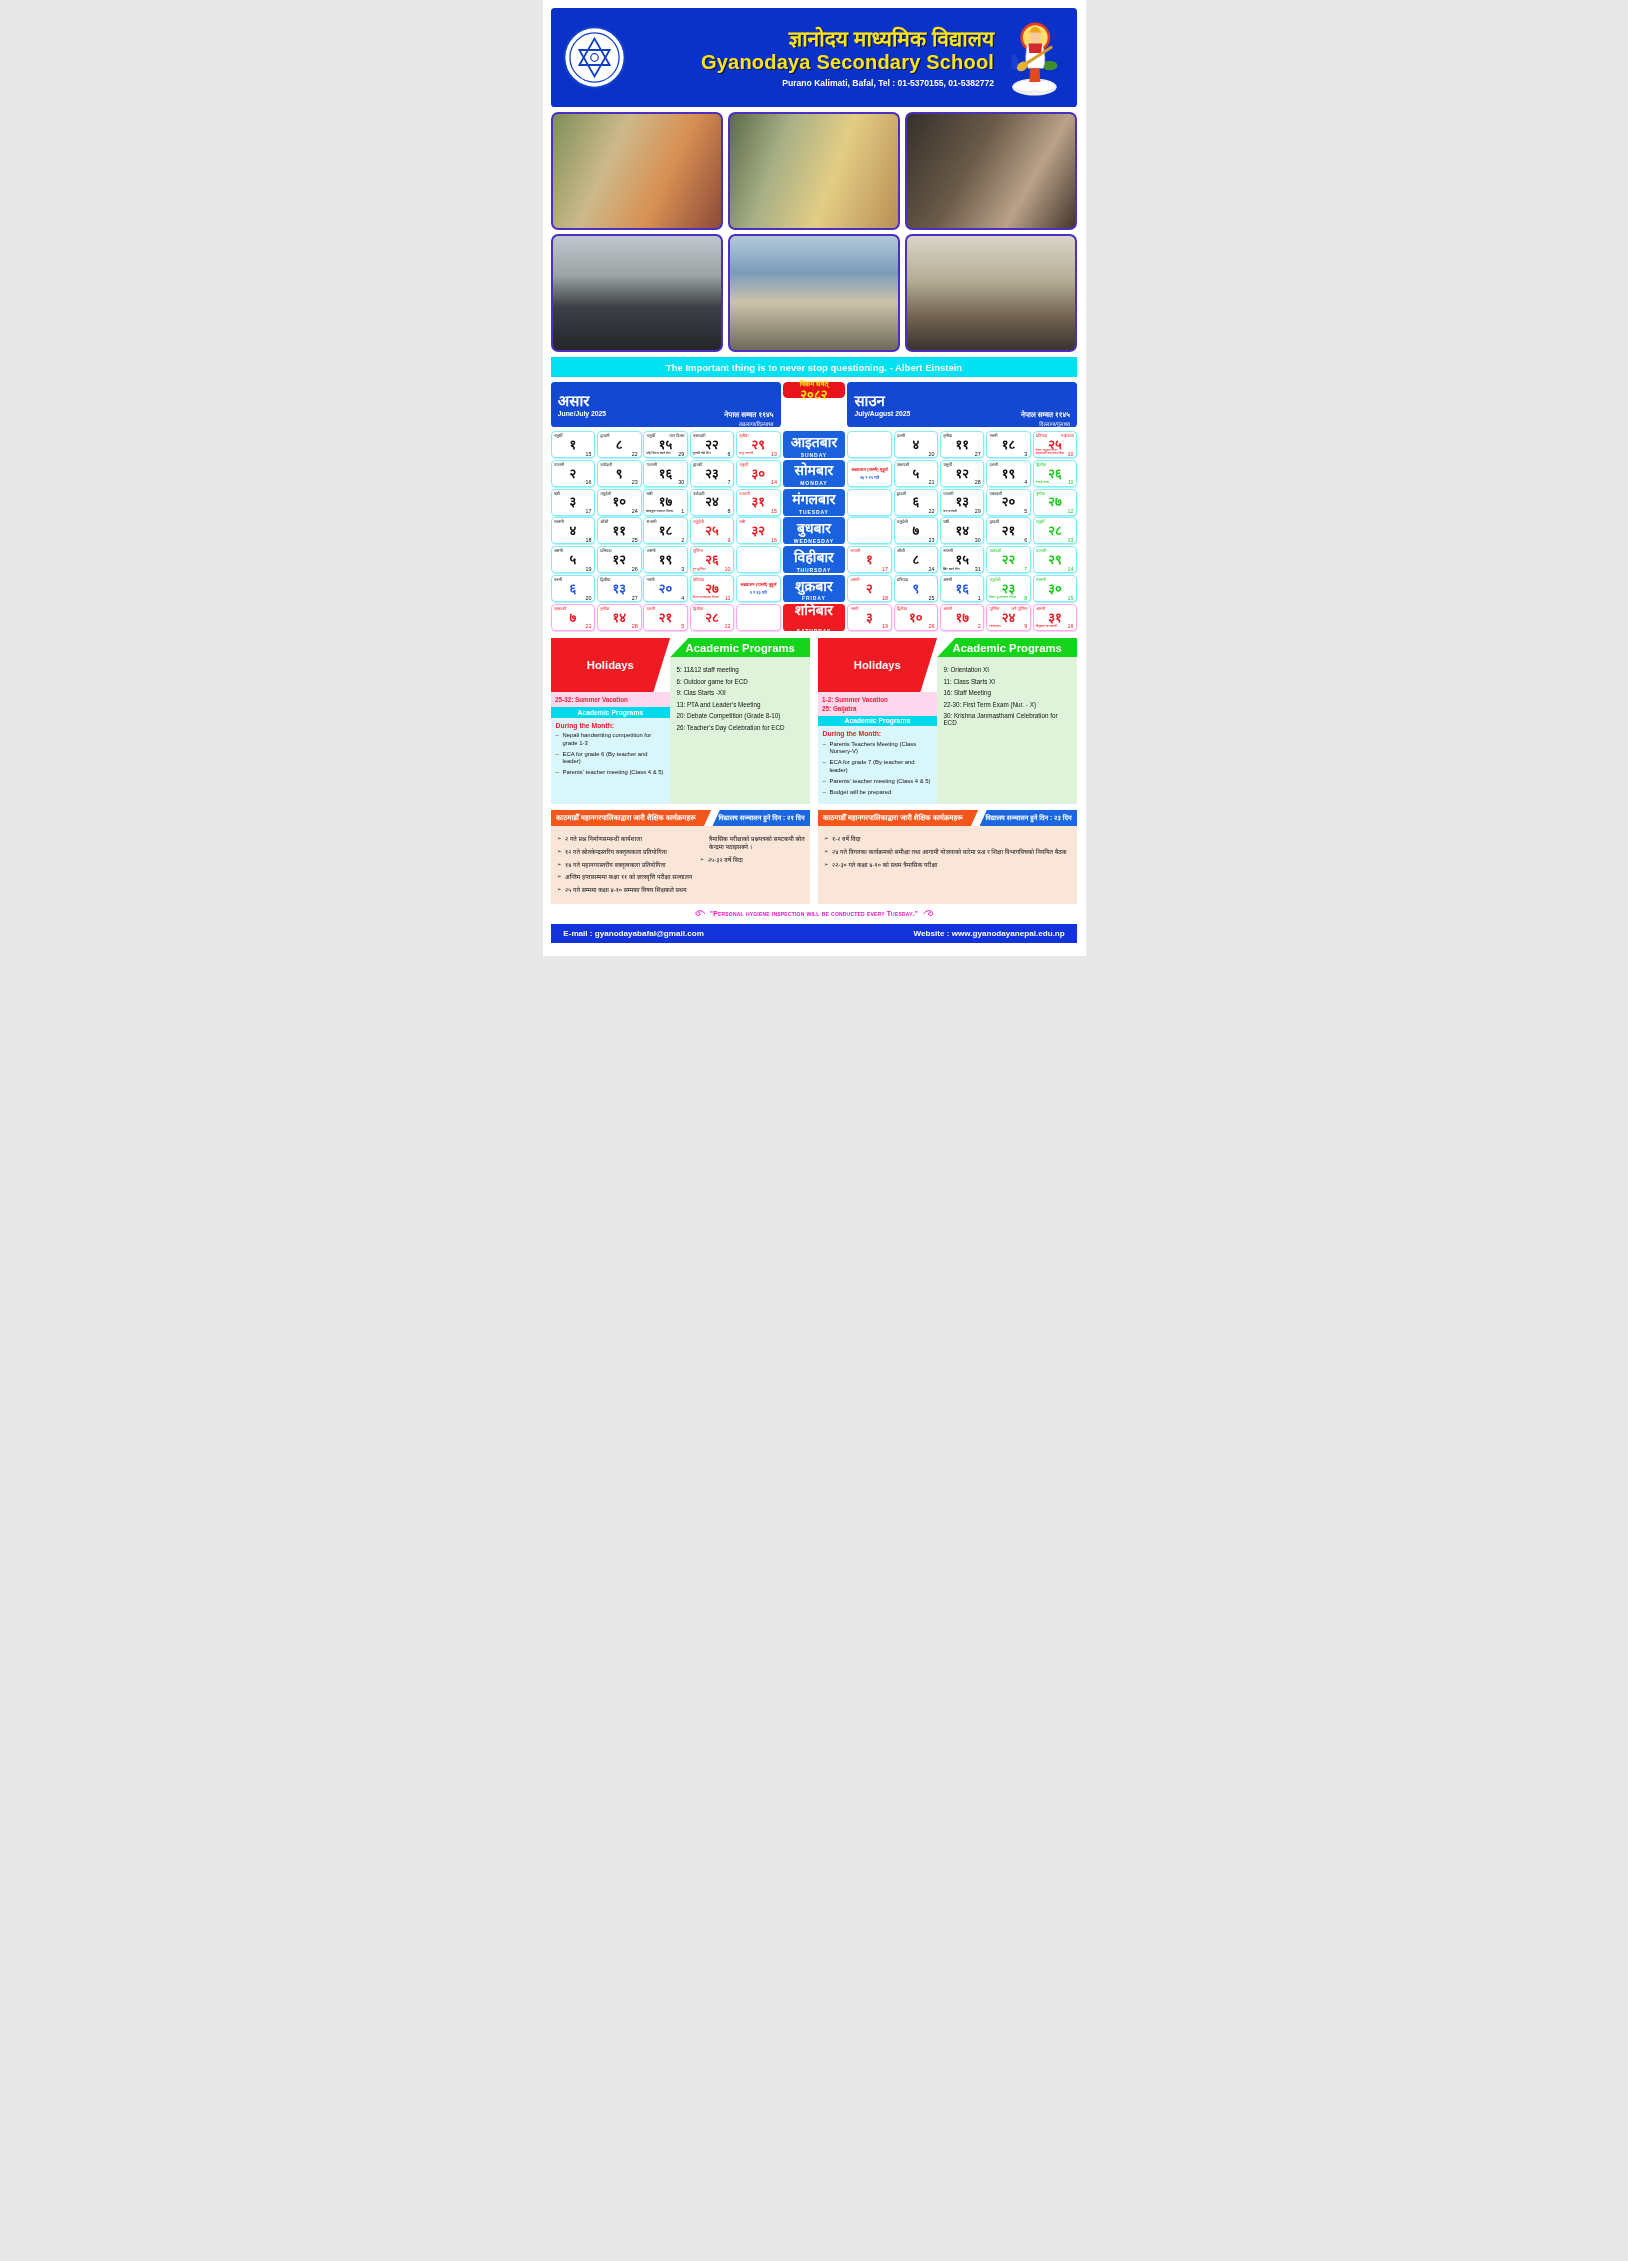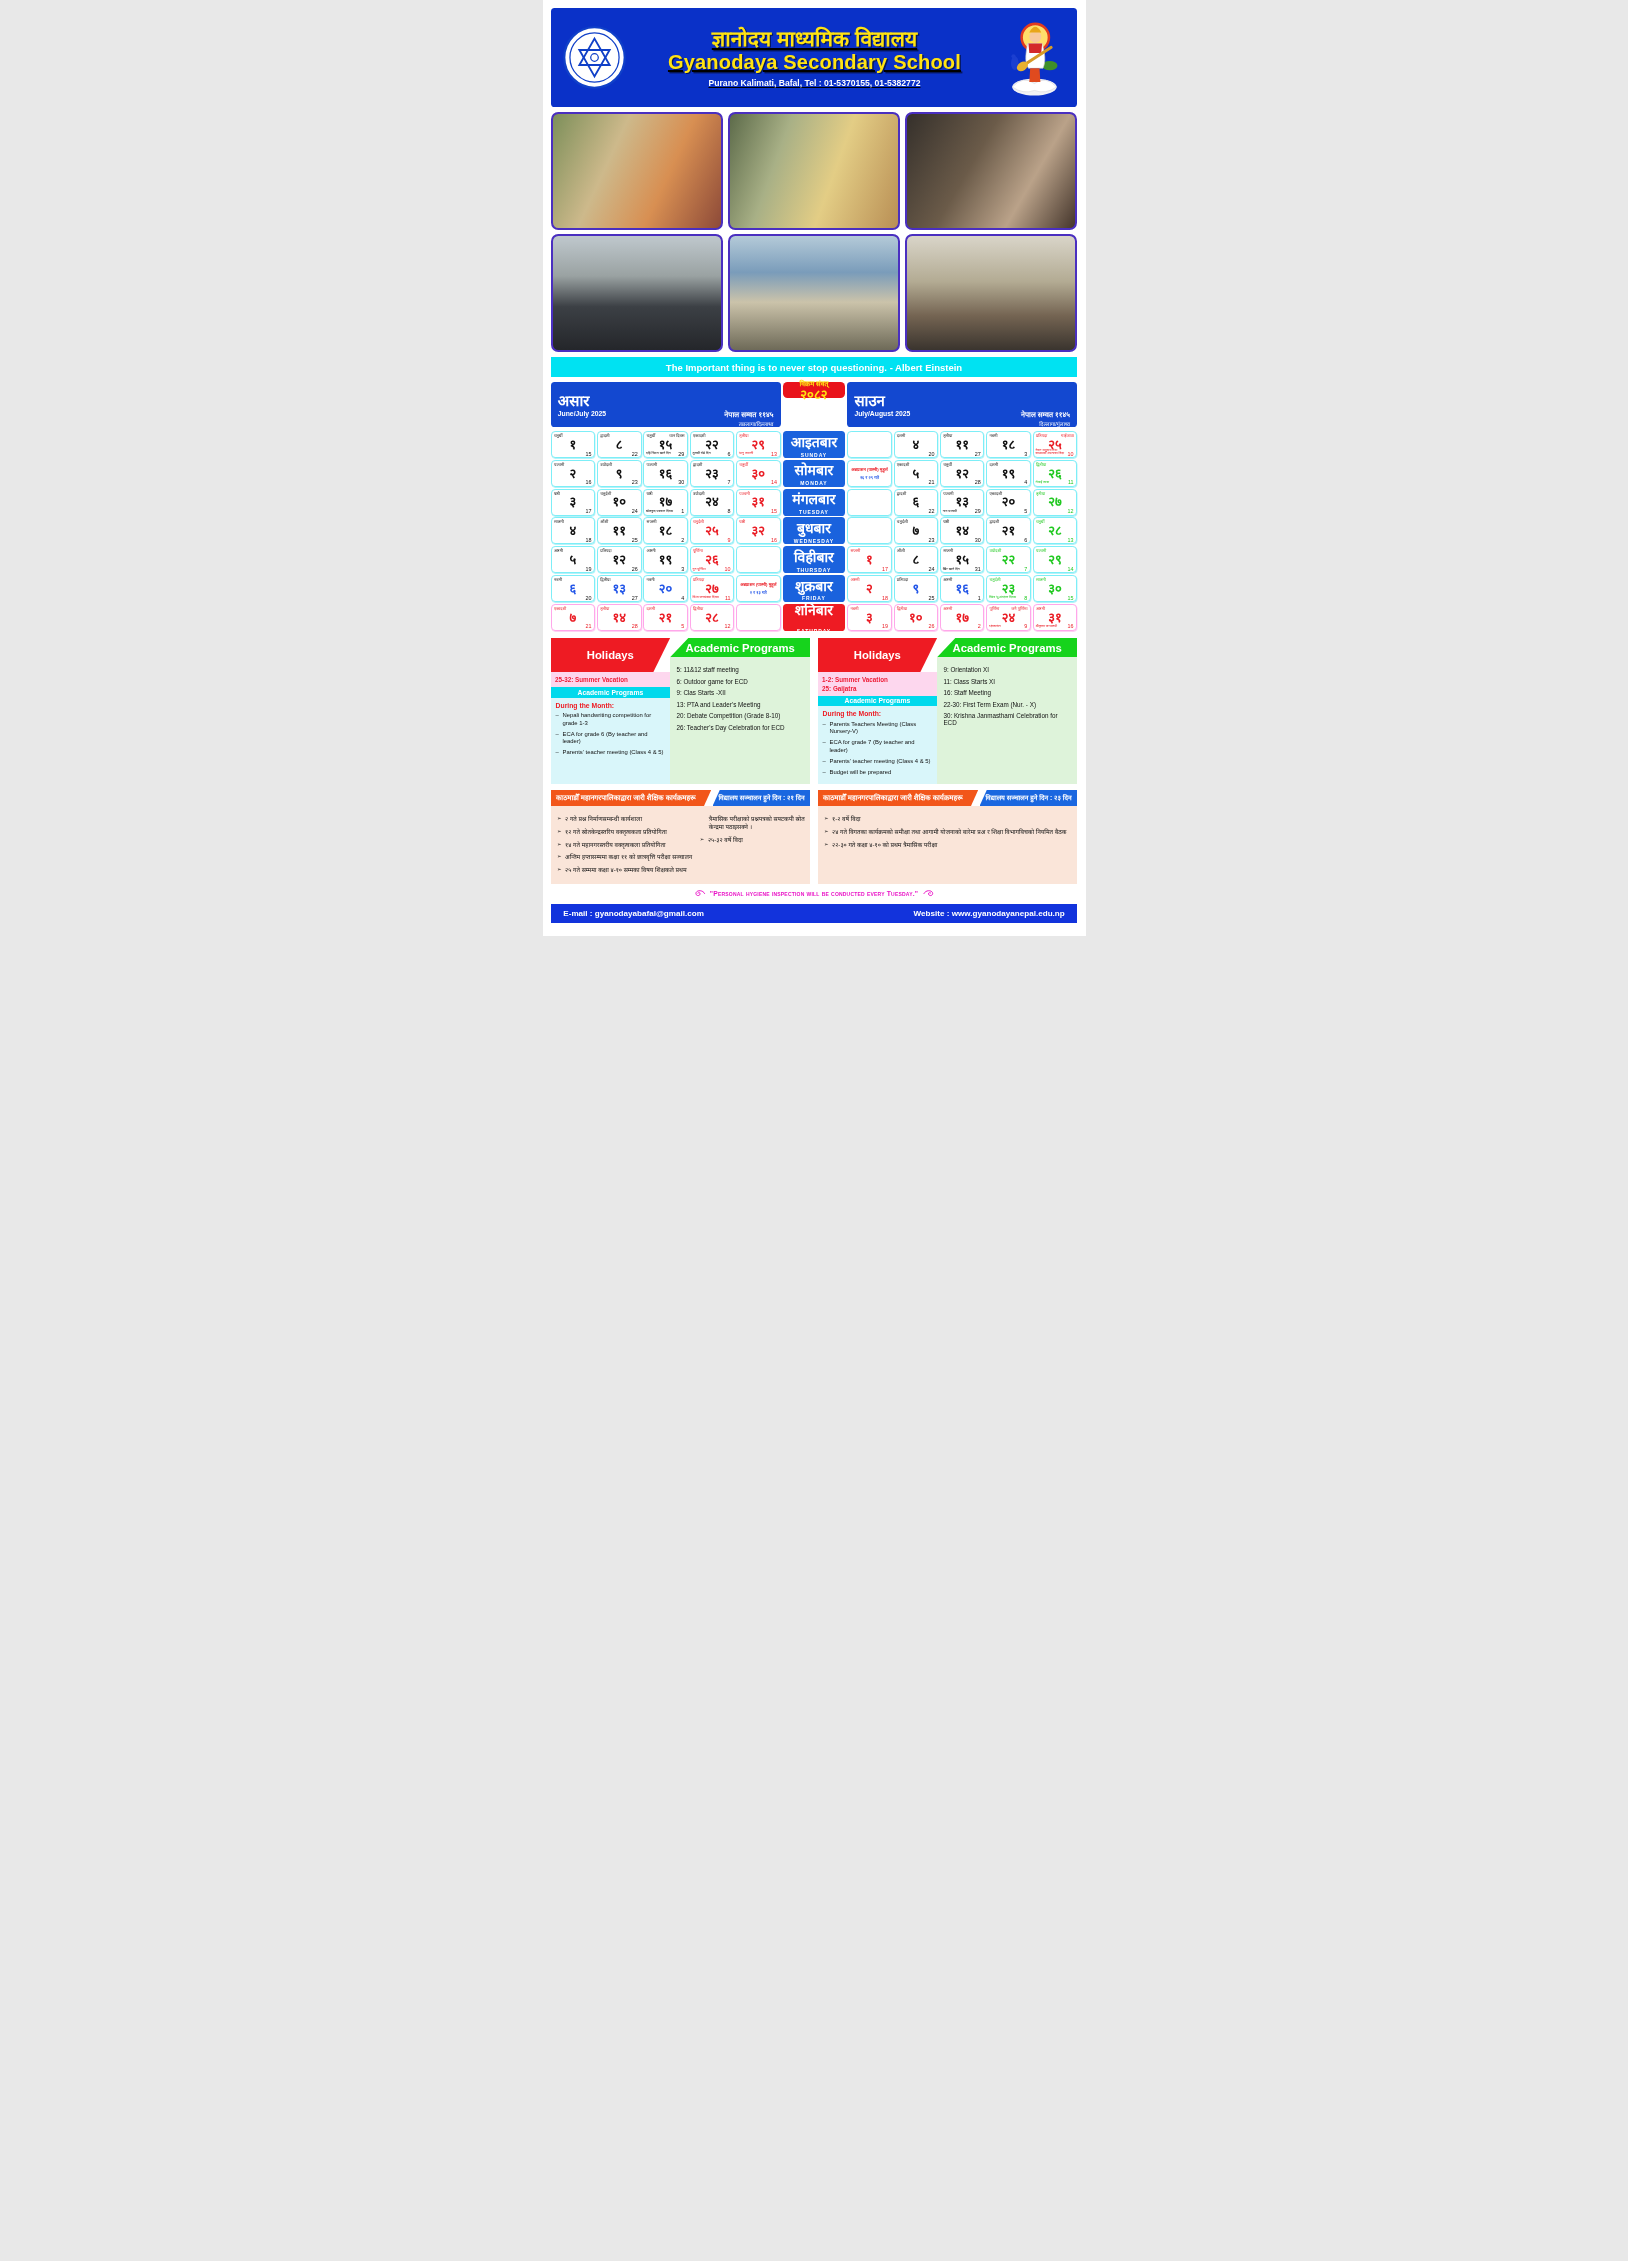--- a/index.html
+++ b/index.html
@@ -3,21 +3,21 @@
 <meta charset="utf-8">
 <title>Gyanodaya Secondary School Calendar</title>
 <style>
   * { margin:0; padding:0; box-sizing:border-box; }
   body { background:#e8e8e8; font-family:"Liberation Sans", sans-serif; }
   .page { width:543px; margin:0 auto; background:#ffffff; padding:8.1px 8.1px 12.7px; }
 
   
   .top { background:#0a31c8; border-radius:3.6px; height:99px; display:flex; align-items:center; gap:6.3px; padding:4.5px 9px; }
   .logo-wrap { width:69px; flex:0 0 69px; display:flex; justify-content:center; }
-  .head-center { flex:1; text-align:center;text-decoration:underline; }
+  .head-center { flex:1; text-align:right; }
   .np-name { font-size:21px; font-weight:bold; color:#ffe312; text-shadow:1.4px 1.4px 0 rgba(0,0,0,.55); line-height:1.15; }
   .en-name { font-size:20px; font-weight:bold; color:#ffe312; text-shadow:1.4px 1.4px 0 rgba(0,0,0,.55); letter-spacing:0.2px; line-height:1.1; }
   .address { color:#ffffff; font-size:8.6px; margin-top:4.5px; font-weight:bold; }
   .deity-wrap { width:68px; flex:0 0 68px; display:flex; justify-content:center; }
 
   
   .photos { display:grid; grid-template-columns:repeat(3,1fr); gap:4.1px; margin-top:4.5px; }
   .photo { height:118px; border:2.3px solid #4a2fc0; border-radius:7.2px; }
   .g0{background:linear-gradient(115deg,#7d8f5a,#cdb98b 35%,#d88f52 65%,#8d4a38);}
   .g1{background:linear-gradient(110deg,#5d6b4a,#a8b086 30%,#e3cd85 60%,#b98f55);}
@@ -58,21 +58,21 @@
   .weekcol { display:grid; grid-auto-rows:27px; gap:1.8px; }
   .wd { background:#1a62dd; border-radius:3.6px; color:#fff; display:flex; flex-direction:column; align-items:center; justify-content:center; }
   .wd-sat { background:#ee1b23;gap:8px; }
   .wdnp { font-size:14px; font-weight:bold; }
   .wden { font-size:5px; font-weight:bold; letter-spacing:0.9px; margin-top:0.9px; }
 
   
   .progrow { display:grid; grid-template-columns:1fr 1fr; gap:7.2px; margin-top:7.2px; }
   .progbox { display:grid; grid-template-columns:46% 54%; }
   .hcol, .acol { display:flex; flex-direction:column; }
-  .hban { background:#ee1b23; color:#fff; font-weight:bold; font-size:11.3px; text-align:center; padding:11px 0; clip-path:polygon(0 0,100% 0,86% 100%,0 100%); }
+  .hban { background:#ee1b23; color:#fff; font-weight:bold; font-size:11.3px; text-align:center; padding:21px 0; clip-path:polygon(0 0,100% 0,86% 100%,0 100%); }
   .aban { background:#16d31c; color:#fff; font-weight:bold; font-size:11.3px; text-align:center; padding:3.6px 0; clip-path:polygon(13% 0,100% 0,100% 100%,0 100%); }
   .pink { background:#fdd7ee; padding:2.7px 4.5px; }
   .pink .hline { color:#ee1b36; font-size:6.3px; font-weight:bold; margin:1.4px 0; }
   .cyanstrip { background:#00d9ec; color:#fff; text-align:center; font-weight:bold; font-size:6.8px; padding:1.8px 0; }
   .ltcyan { background:#d9f6fa; padding:4.1px 5px; flex:1; }
   .dtm { color:#ee1b23; font-weight:bold; font-size:6.8px; margin-bottom:2.3px; }
   .dashline { display:flex; gap:3.6px; font-size:5.9px; margin:3.6px 0; color:#111; line-height:1.25; }
   .ltgreen { background:#def3da; padding:4.5px 6.3px; flex:1; }
   .aitem { font-size:6.3px; margin:4.5px 0; color:#111; }
 

